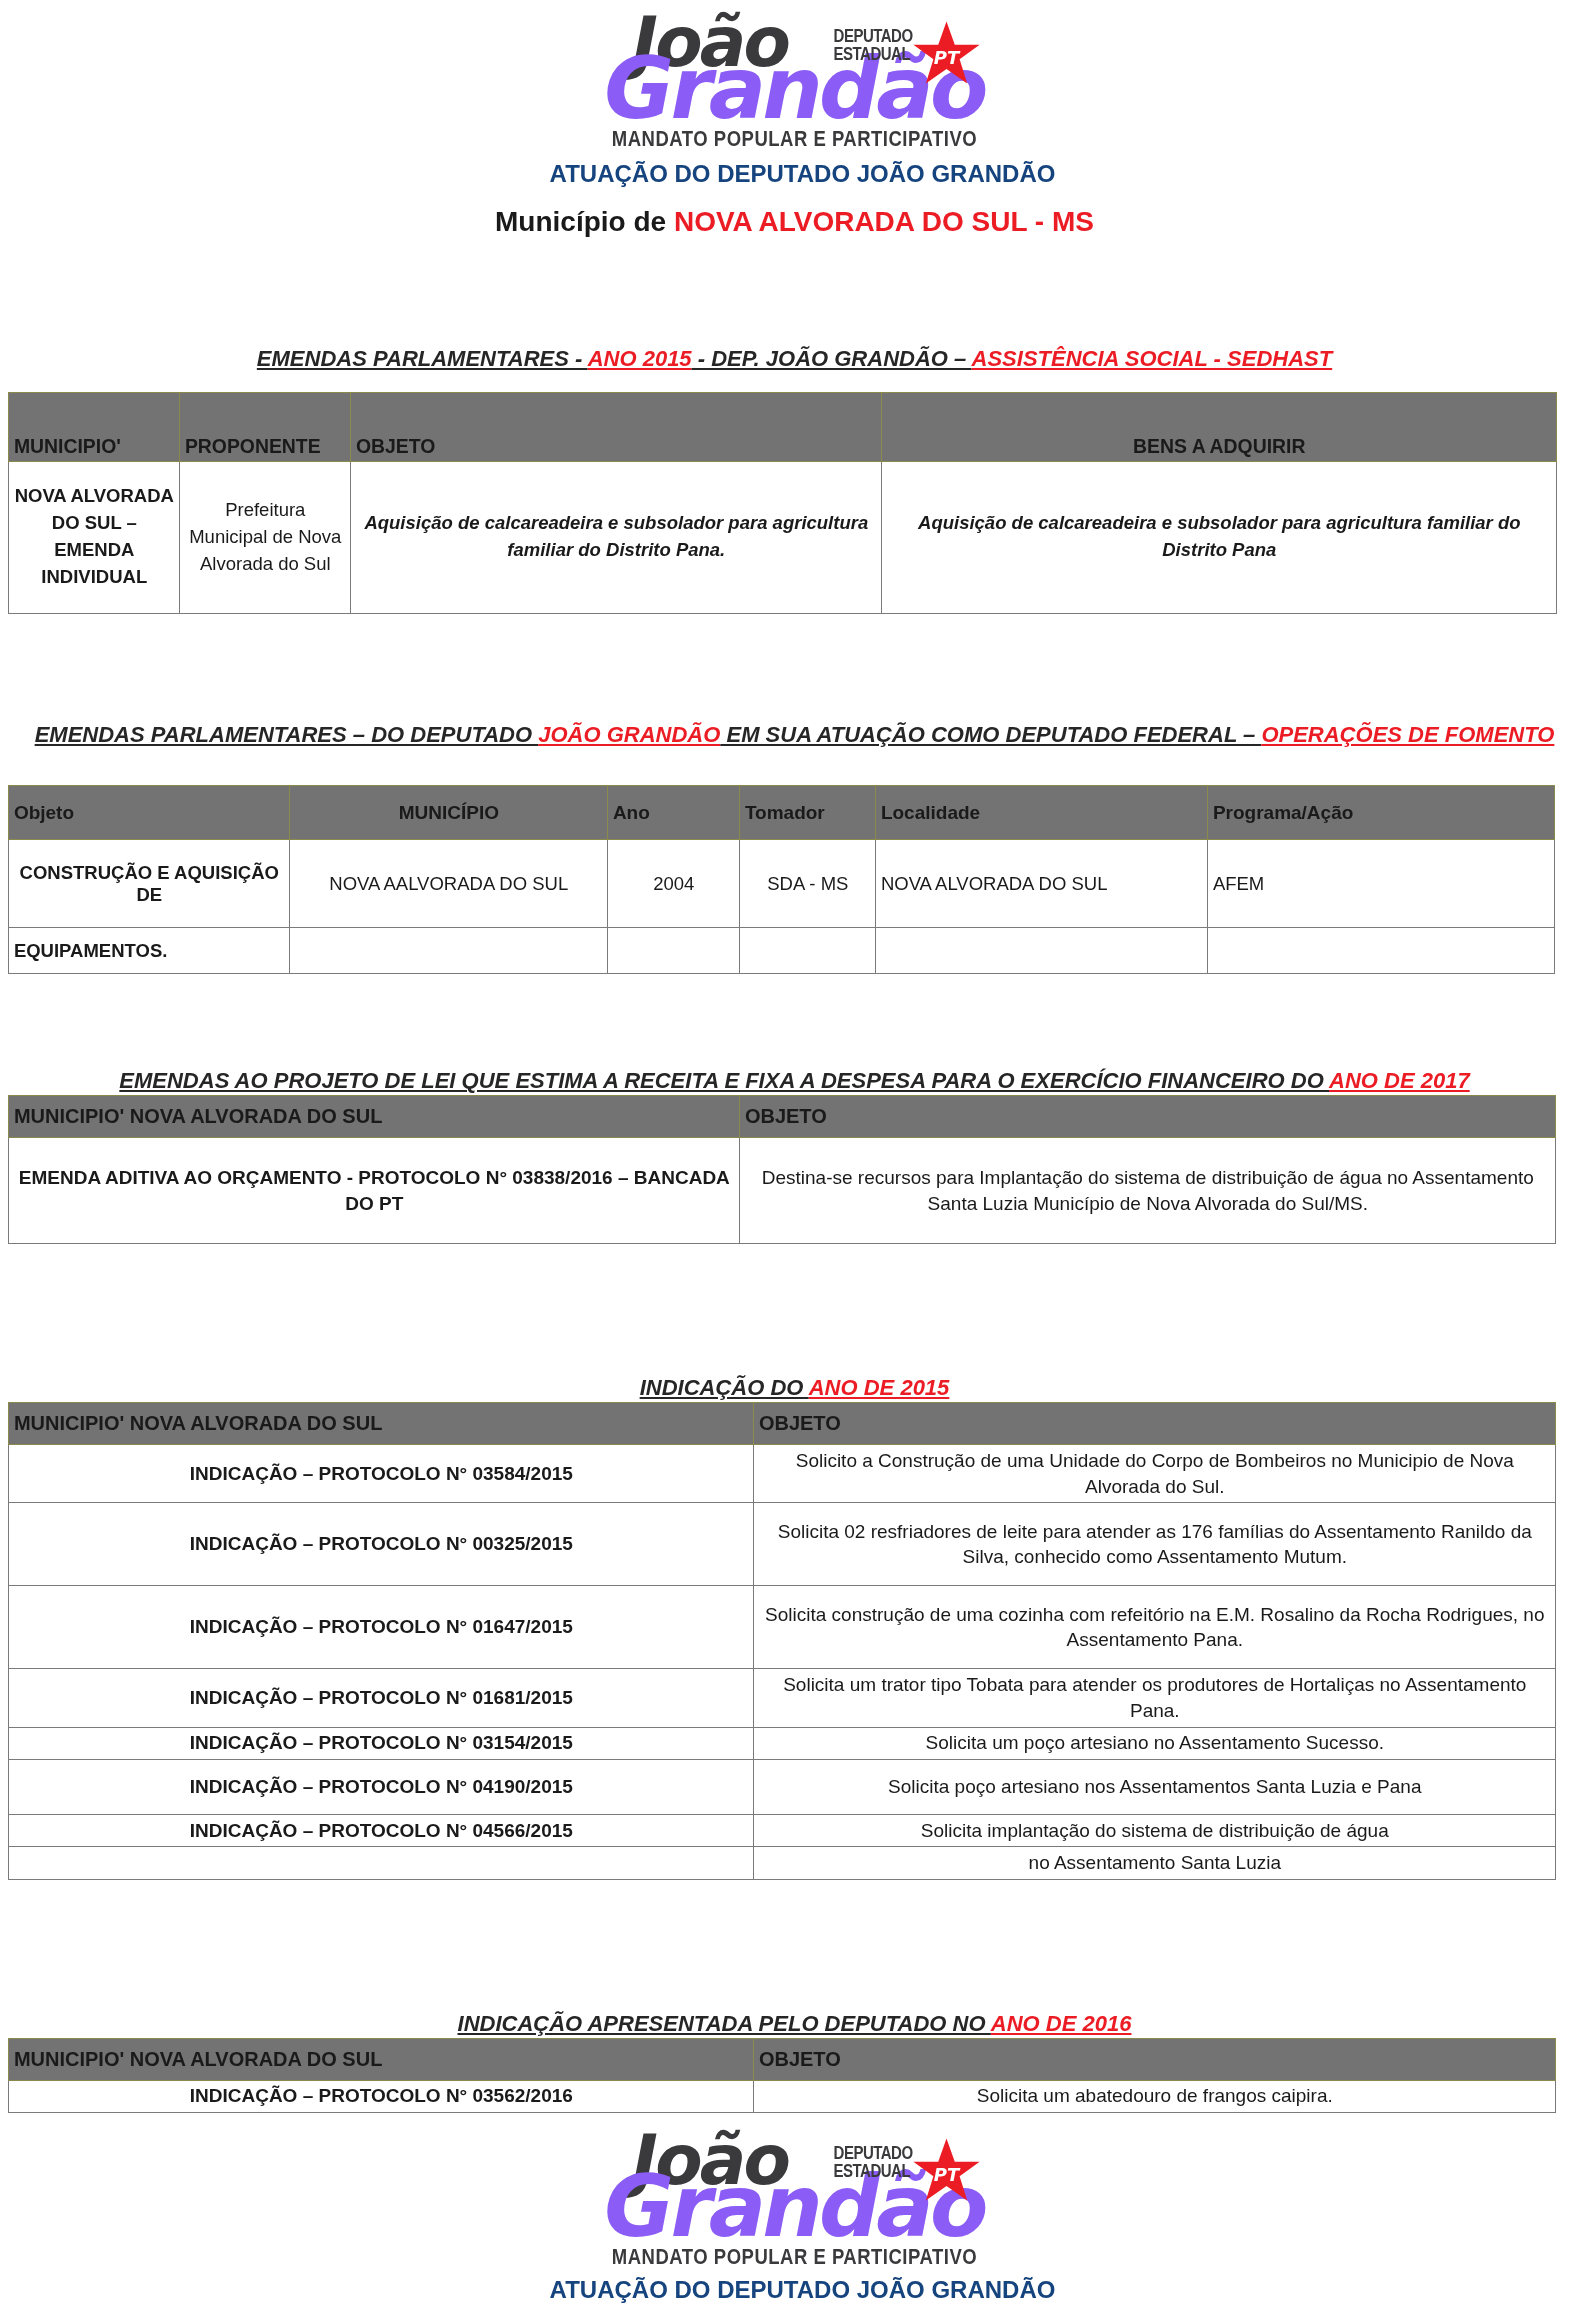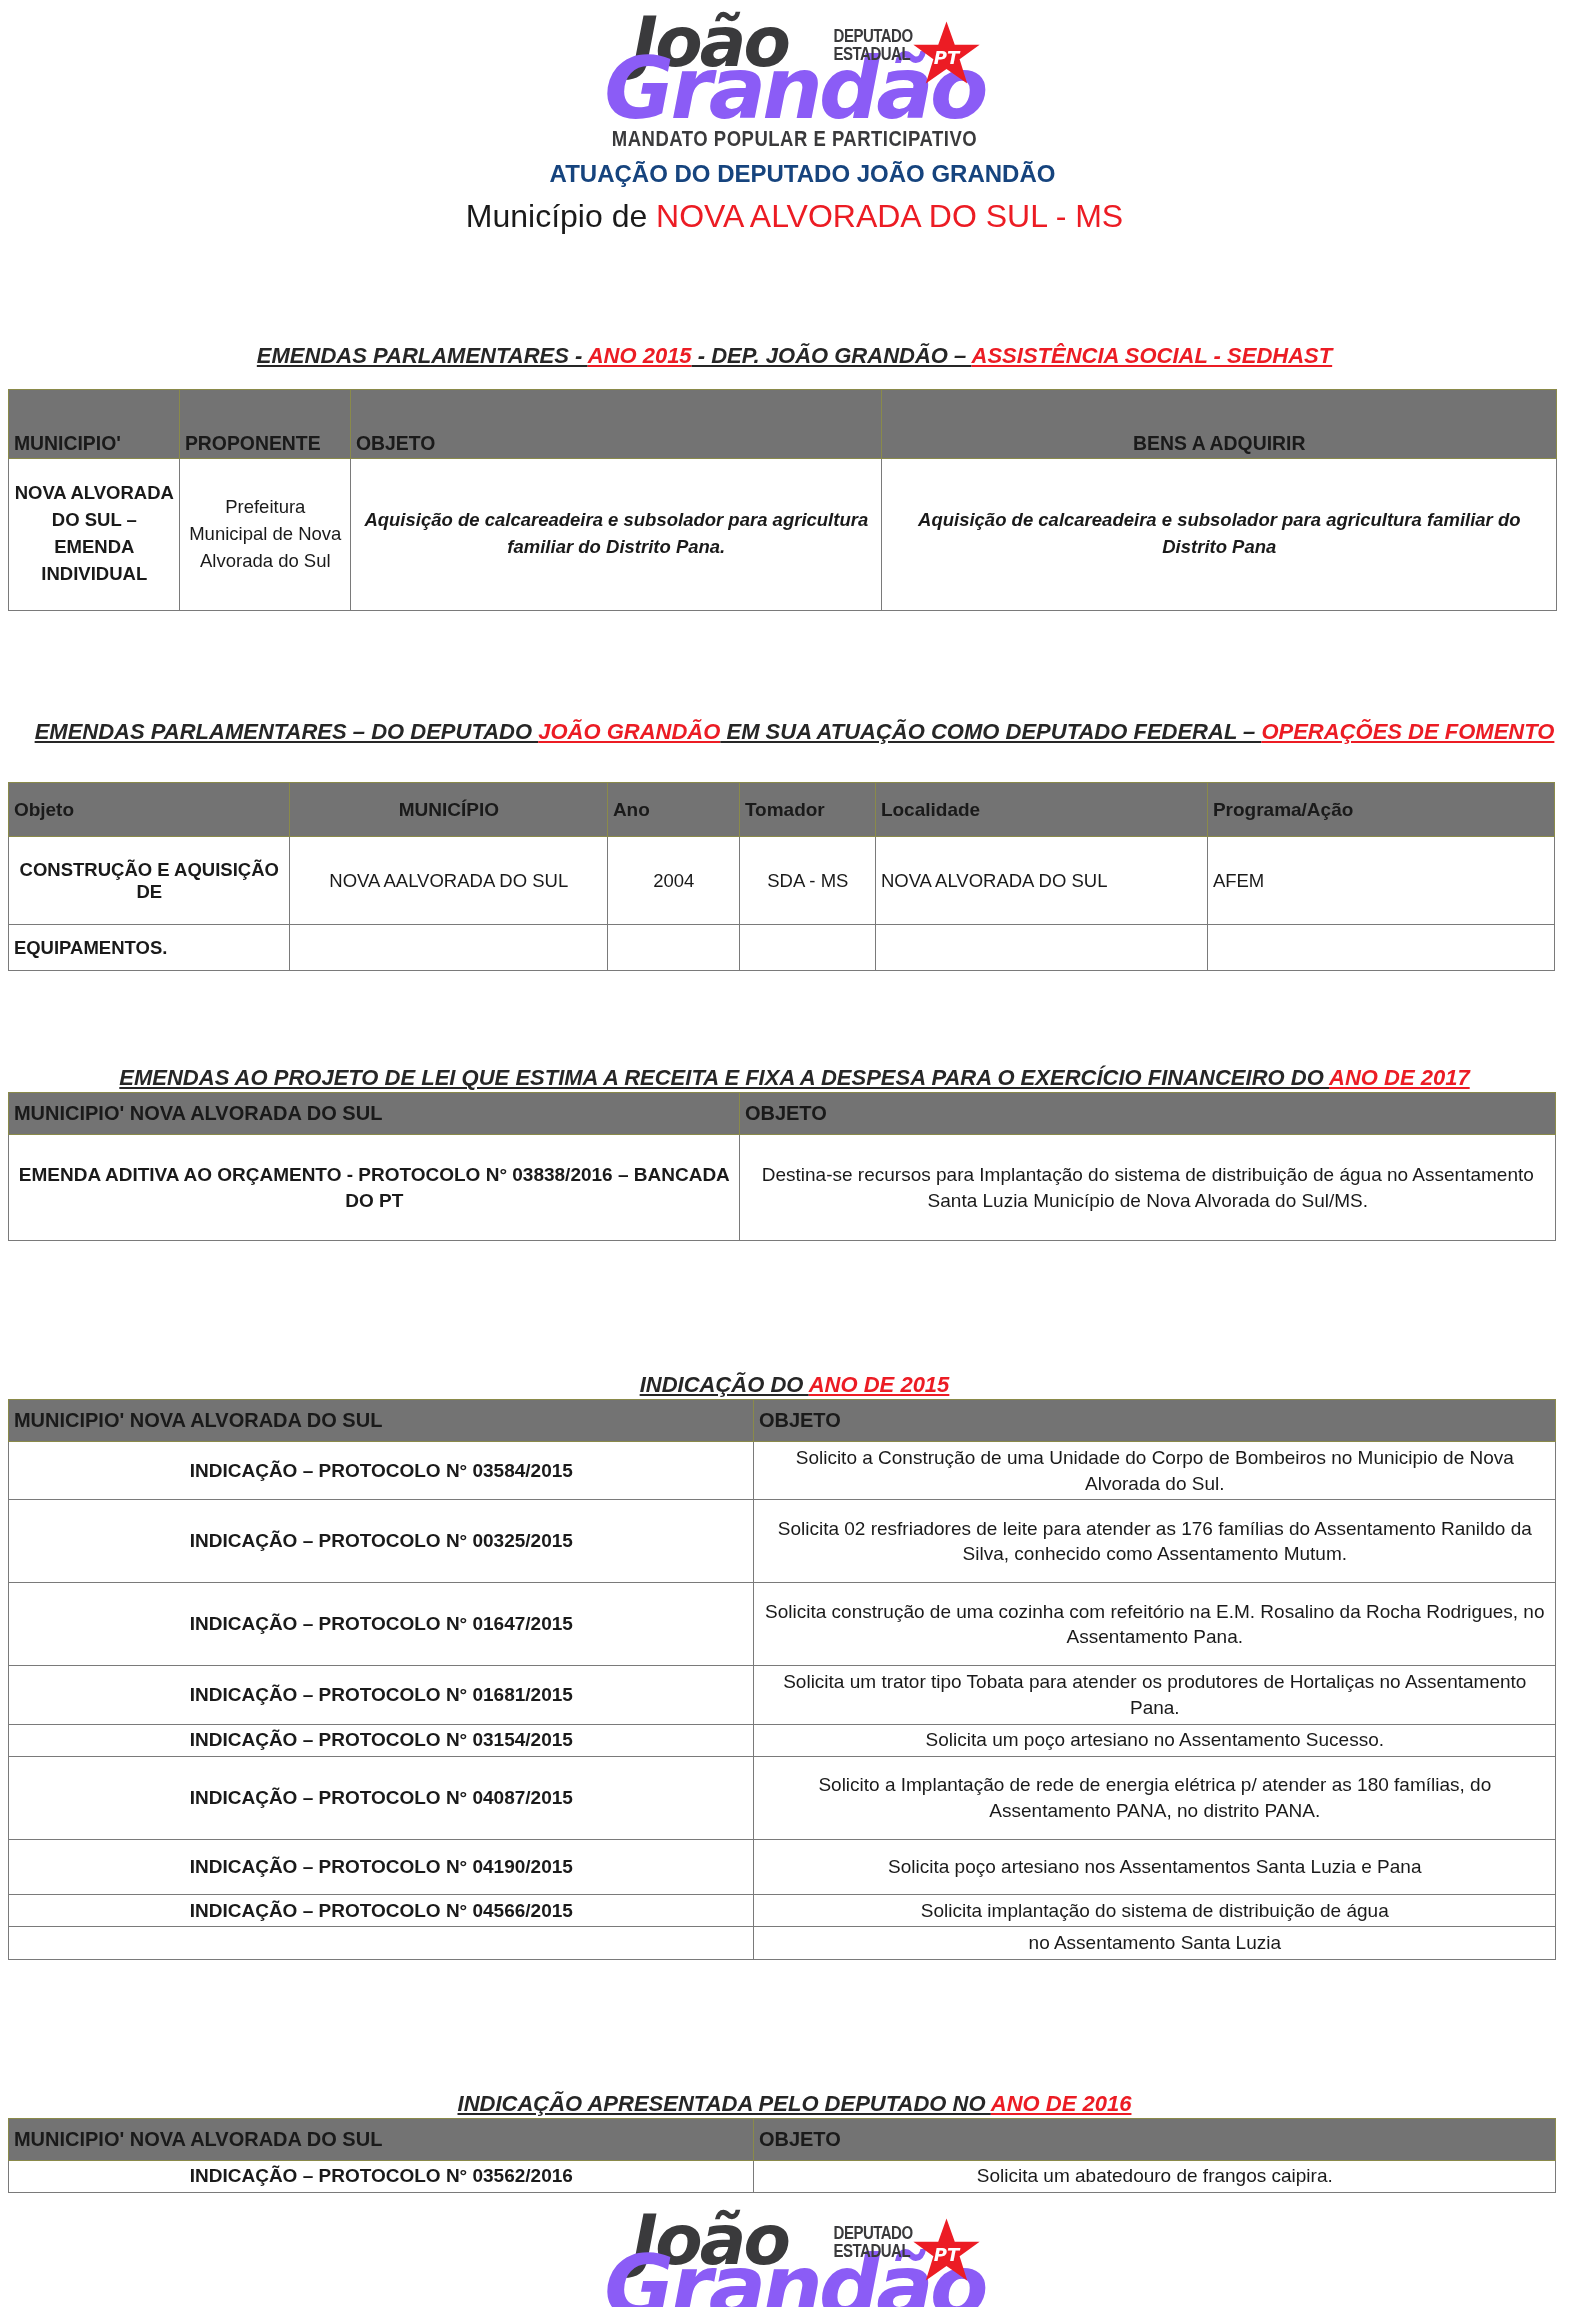--- a/index.html
+++ b/index.html
@@ -91,24 +91,24 @@
   }
   .banner-line1 {
     font-size: 24px;
     font-weight: bold;
     color: #16447e;
     letter-spacing: 0px;
     margin-top: 10px;
     padding-left: 16px;
   }
   .banner-line2 {
-    font-size: 32px;
-    font-weight: normal;
+    font-size: 28px;
+    font-weight: bold;
     color: #1a1a1a;
-    margin-top: 10px;
+    margin-top: 18px;
   }
   .banner-line2 .hl { color: #ec1c24; }
 
   
   .sec-title {
     text-align: center;
     font-size: 22px;
     font-weight: bold;
     font-style: italic;
     color: #262626;
@@ -344,24 +344,20 @@
         <td class="obj">Solicita construção de uma cozinha com refeitório na E.M. Rosalino da Rocha Rodrigues, no Assentamento Pana.</td>
       </tr>
       <tr style="height:55px">
         <td class="proto">INDICAÇÃO – PROTOCOLO N° 01681/2015</td>
         <td class="obj">Solicita um trator tipo Tobata para atender os produtores de Hortaliças no Assentamento Pana.</td>
       </tr>
       <tr style="height:32px">
         <td class="proto">INDICAÇÃO – PROTOCOLO N° 03154/2015</td>
         <td class="obj">Solicita um poço artesiano no Assentamento Sucesso.</td>
       </tr>
-      <tr style="height:83px">
-        <td class="proto">INDICAÇÃO – PROTOCOLO N° 04087/2015</td>
-        <td class="obj">Solicito a Implantação de rede de energia elétrica p/ atender as 180 famílias, do Assentamento PANA, no distrito PANA.</td>
-      </tr>
       <tr style="height:55px">
         <td class="proto">INDICAÇÃO – PROTOCOLO N° 04190/2015</td>
         <td class="obj">Solicita poço artesiano nos Assentamentos Santa Luzia e Pana</td>
       </tr>
       <tr style="height:32px">
         <td class="proto">INDICAÇÃO – PROTOCOLO N° 04566/2015</td>
         <td class="obj">Solicita implantação do sistema de distribuição de água</td>
       </tr>
       <tr style="height:32px">
         <td class="proto"></td>

